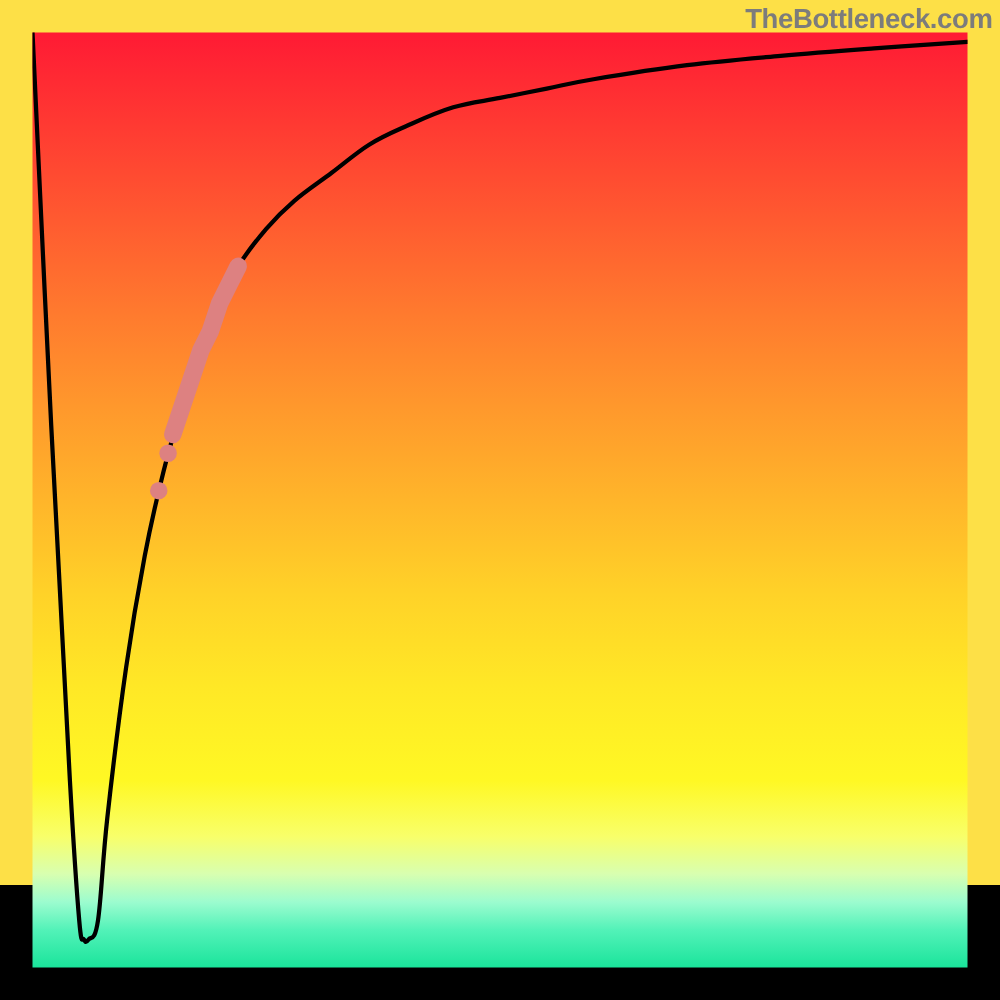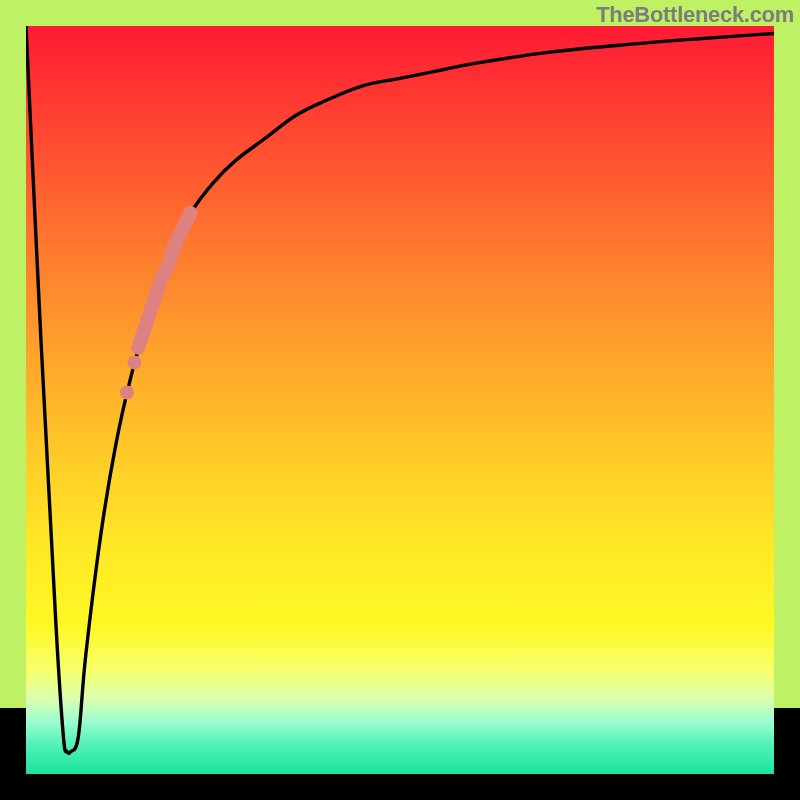--- a/index.html
+++ b/index.html
@@ -8,21 +8,21 @@
     width: 800px;
     height: 800px;
     overflow: hidden;
     background: #000;
     font-family: Arial, Helvetica, sans-serif;
   }
   .stage {
     position: relative;
     width: 800px;
     height: 708px;
-    background: #bef264;
+    background: #fde047;
   }
   .plot {
     position: absolute;
     left: 26px;
     top: 26px;
     width: 748px;
     height: 748px;
     background: linear-gradient(to bottom,
       #ff1a34 0%,
       #ff3a32 10%,

